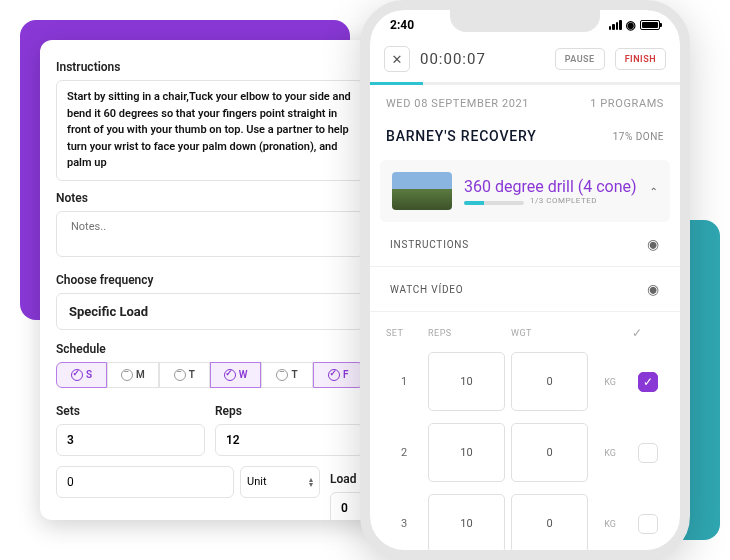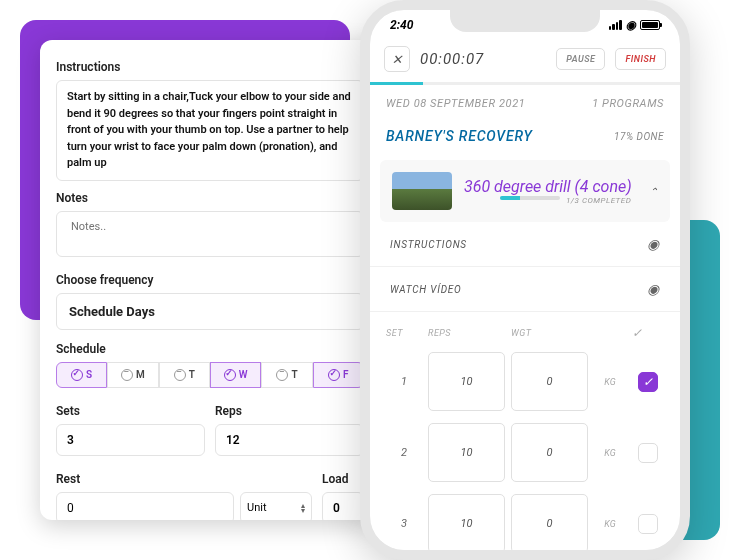--- a/index.html
+++ b/index.html
@@ -25,27 +25,27 @@
 .day-ic { width: 12px; height: 12px; border-radius: 50%; border: 1.5px solid #999; position: relative; }
 .day.on .day-ic { border-color: #8938d6; }
 .day.on .day-ic::after { content: "✓"; position: absolute; top: -2px; left: 0.5px; font-size: 9px; color: #8938d6; }
 .day:not(.on) .day-ic::after { content: "−"; position: absolute; top: -4px; left: 1.5px; font-size: 10px; color: #999; }
 
 .grid2 { display: flex; gap: 10px; margin-top: 10px; }
 .grid2 > div { flex: 1; }
 .num-in { width: 100%; border: 1px solid #e3e3e3; border-radius: 6px; padding: 8px 10px; font-size: 12px; font-weight: 600; }
 .unit-row { display: flex; gap: 6px; }
 .unit-in { flex: 1; border: 1px solid #e3e3e3; border-radius: 6px; padding: 8px 10px; font-size: 12px; }
-.unit-sel { width: 72px; border: 1px solid #e3e3e3; border-radius: 6px; padding: 8px 6px; font-size: 11px; display: flex; align-items: center; justify-content: space-between; }
+.unit-sel { width: 80px; border: 1px solid #e3e3e3; border-radius: 6px; padding: 8px 6px; font-size: 11px; display: flex; align-items: center; justify-content: space-between; }
 .step-ic { display: flex; flex-direction: column; line-height: 5px; font-size: 8px; color: #666; }
 
 .phone {
   position: absolute; top: 0; right: 40px; width: 330px; height: 560px;
   background: #efefef; border: 10px solid #e5e5e5; border-radius: 44px;
-  box-shadow: 0 10px 40px rgba(0,0,0,0.18); overflow: hidden; font-style: italic;
+  box-shadow: 0 10px 40px rgba(0,0,0,0.18); overflow: hidden;
 }
 .phone-inner { position: absolute; inset: 0; background: #fff; border-radius: 34px; overflow: hidden; }
 .notch { position: absolute; top: 0; left: 50%; transform: translateX(-50%); width: 150px; height: 22px; background: #e5e5e5; border-radius: 0 0 16px 16px; z-index: 5; }
 .statusbar { display: flex; justify-content: space-between; align-items: center; padding: 8px 20px 4px; font-size: 12px; font-weight: 700; }
 .sb-icons { display: flex; gap: 4px; align-items: center; }
 .sig { display: flex; gap: 1px; align-items: flex-end; }
 .sig span { width: 2.5px; background: #000; border-radius: 1px; }
 .sig span:nth-child(1){height:4px}.sig span:nth-child(2){height:6px}.sig span:nth-child(3){height:8px}.sig span:nth-child(4){height:10px}
 .wifi { font-size: 12px; }
 .batt { width: 20px; height: 10px; border: 1.2px solid #000; border-radius: 2px; position: relative; }
@@ -56,28 +56,28 @@
 .x-btn { width: 26px; height: 26px; border: 1px solid #ddd; border-radius: 5px; display: flex; align-items: center; justify-content: center; font-size: 13px; color: #555; }
 .timer { font-size: 15px; color: #444; flex: 1; letter-spacing: 1px; }
 .pill { border: 1px solid #ddd; border-radius: 5px; padding: 5px 9px; font-size: 9px; letter-spacing: 0.5px; font-weight: 600; }
 .pill.red { color: #d23b3b; }
 .pill.gray { color: #888; }
 .pbar { height: 3px; background: #eee; }
 .pbar > div { height: 100%; width: 17%; background: #2fc3d1; }
 
 .info-row { display: flex; justify-content: space-between; padding: 12px 16px; font-size: 11px; letter-spacing: 0.6px; color: #999; }
 .title-row { display: flex; justify-content: space-between; align-items: center; padding: 6px 16px 16px; }
-.ptitle { font-size: 14px; letter-spacing: 0.8px; color: #0369a1; font-weight: 500; }
+.ptitle { font-size: 14px; letter-spacing: 0.8px; color: #0f172a; font-weight: 500; }
 .pdone { font-size: 10px; color: #888; letter-spacing: 0.5px; }
 
 .ex-card { margin: 0 10px; background: #f8f8f8; border-radius: 6px; padding: 12px; display: flex; align-items: center; gap: 12px; position: relative; }
 .thumb { width: 60px; height: 38px; background: linear-gradient(to bottom, #8ab5e0 0%, #8ab5e0 45%, #5a7a3f 45%, #3d5229 100%); border-radius: 4px; position: relative; }
 .ex-info { flex: 1; }
 .ex-name { font-size: 16px; color: #8938d6; margin-bottom: 0; }
-.miniprog { display: flex; align-items: flex-start; gap: 6px; margin-left: 36px; }
+.miniprog { display: flex; align-items: flex-end; gap: 6px; }
 .miniprog-bar { width: 60px; height: 4px; background: #ddd; border-radius: 2px; overflow: hidden; }
 .miniprog-bar > div { width: 33%; height: 100%; background: #2fc3d1; }
 .miniprog-txt { font-size: 8px; color: #999; letter-spacing: 0.5px; }
 .chev { font-size: 10px; color: #555; }
 
 .acc-row { display: flex; justify-content: space-between; align-items: center; padding: 14px 20px; border-bottom: 1px solid #f0f0f0; font-size: 10px; letter-spacing: 0.8px; color: #555; }
 .eye { font-size: 14px; color: #666; }
 
 .tbl { padding: 8px 12px 0; }
 .thead, .trow { display: grid; grid-template-columns: 36px 1fr 1fr 32px 32px; align-items: center; gap: 6px; padding: 6px 4px; }
@@ -90,27 +90,27 @@
 .thead .chk-col { font-size: 12px; color: #aaa; }
 </style>
 </head>
 <body>
 
 <div class="bg-purple"></div>
 <div class="bg-teal"></div>
 
 <div class="panel-left">
   <div class="sec-label">Instructions</div>
-  <div class="instr-text">Start by sitting in a chair,Tuck your elbow to your side and bend it 90 degrees so that your fingers point straight in front of you with your thumb on top. Use a partner to help turn your wrist to face your palm down (pronation), and palm up</div>
+  <div class="instr-text">Start by sitting in a chair,Tuck your elbow to your side and bend it 60 degrees so that your fingers point straight in front of you with your thumb on top. Use a partner to help turn your wrist to face your palm down (pronation), and palm up</div>
 
   <div class="sec-label" style="margin-top:10px">Notes</div>
   <textarea class="notes-box" placeholder="Notes.." style=""></textarea>
 
   <div class="sec-label" style="margin-top:12px">Choose frequency</div>
-  <div class="freq-box">Schedule Days</div>
+  <div class="freq-box">Specific Load</div>
 
   <div class="sec-label" style="margin-top:12px">Schedule</div>
   <div class="sched-row" id="days">
       <div class="day on">
         <span class="day-ic"></span>
         <span>S</span>
       </div>
       <div class="day">
         <span class="day-ic"></span>
         <span>M</span>
@@ -139,21 +139,20 @@
       <input class="num-in" value="3" style="">
     </div>
     <div>
       <div class="sec-label">Reps</div>
       <input class="num-in" value="12" style="">
     </div>
   </div>
 
   <div class="grid2">
     <div>
-      <div class="sec-label">Rest</div>
       <div class="unit-row">
         <input class="unit-in" value="0" style="">
         <div class="unit-sel">
           <span>Unit</span>
           <span class="step-ic">
               <span>▴</span>
               <span>▾</span>
             </span>
         </div>
       </div>

